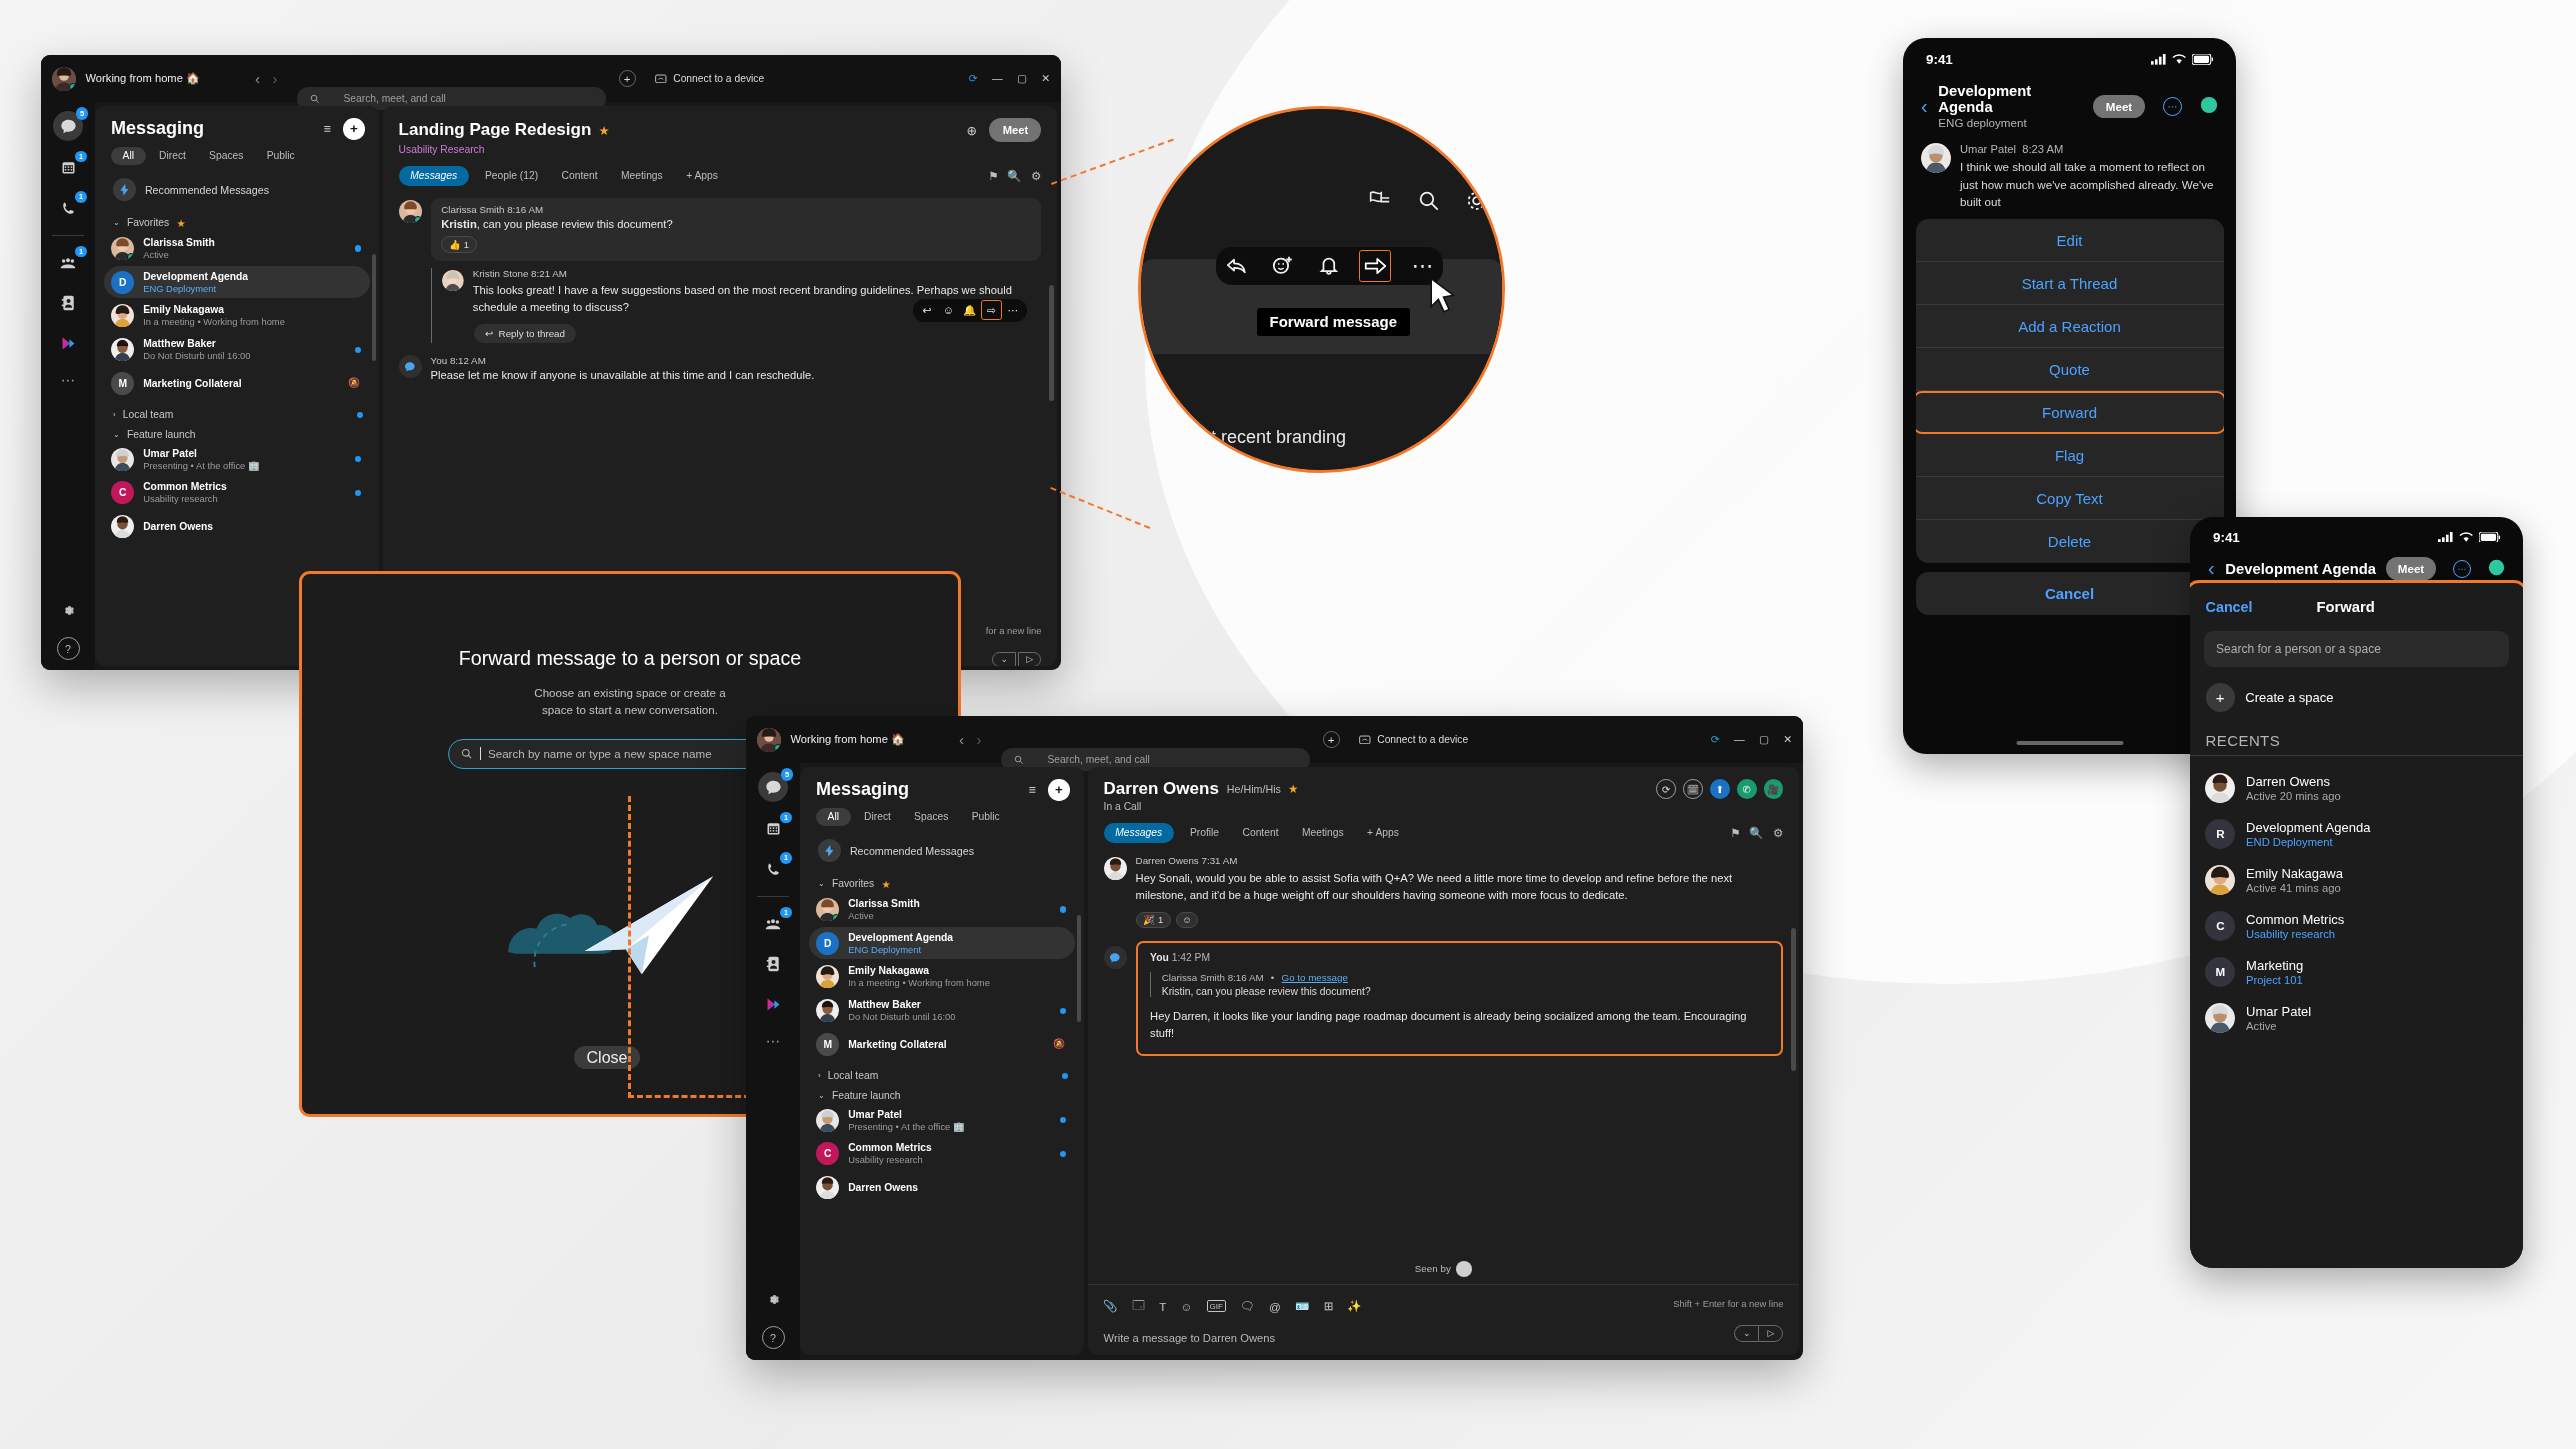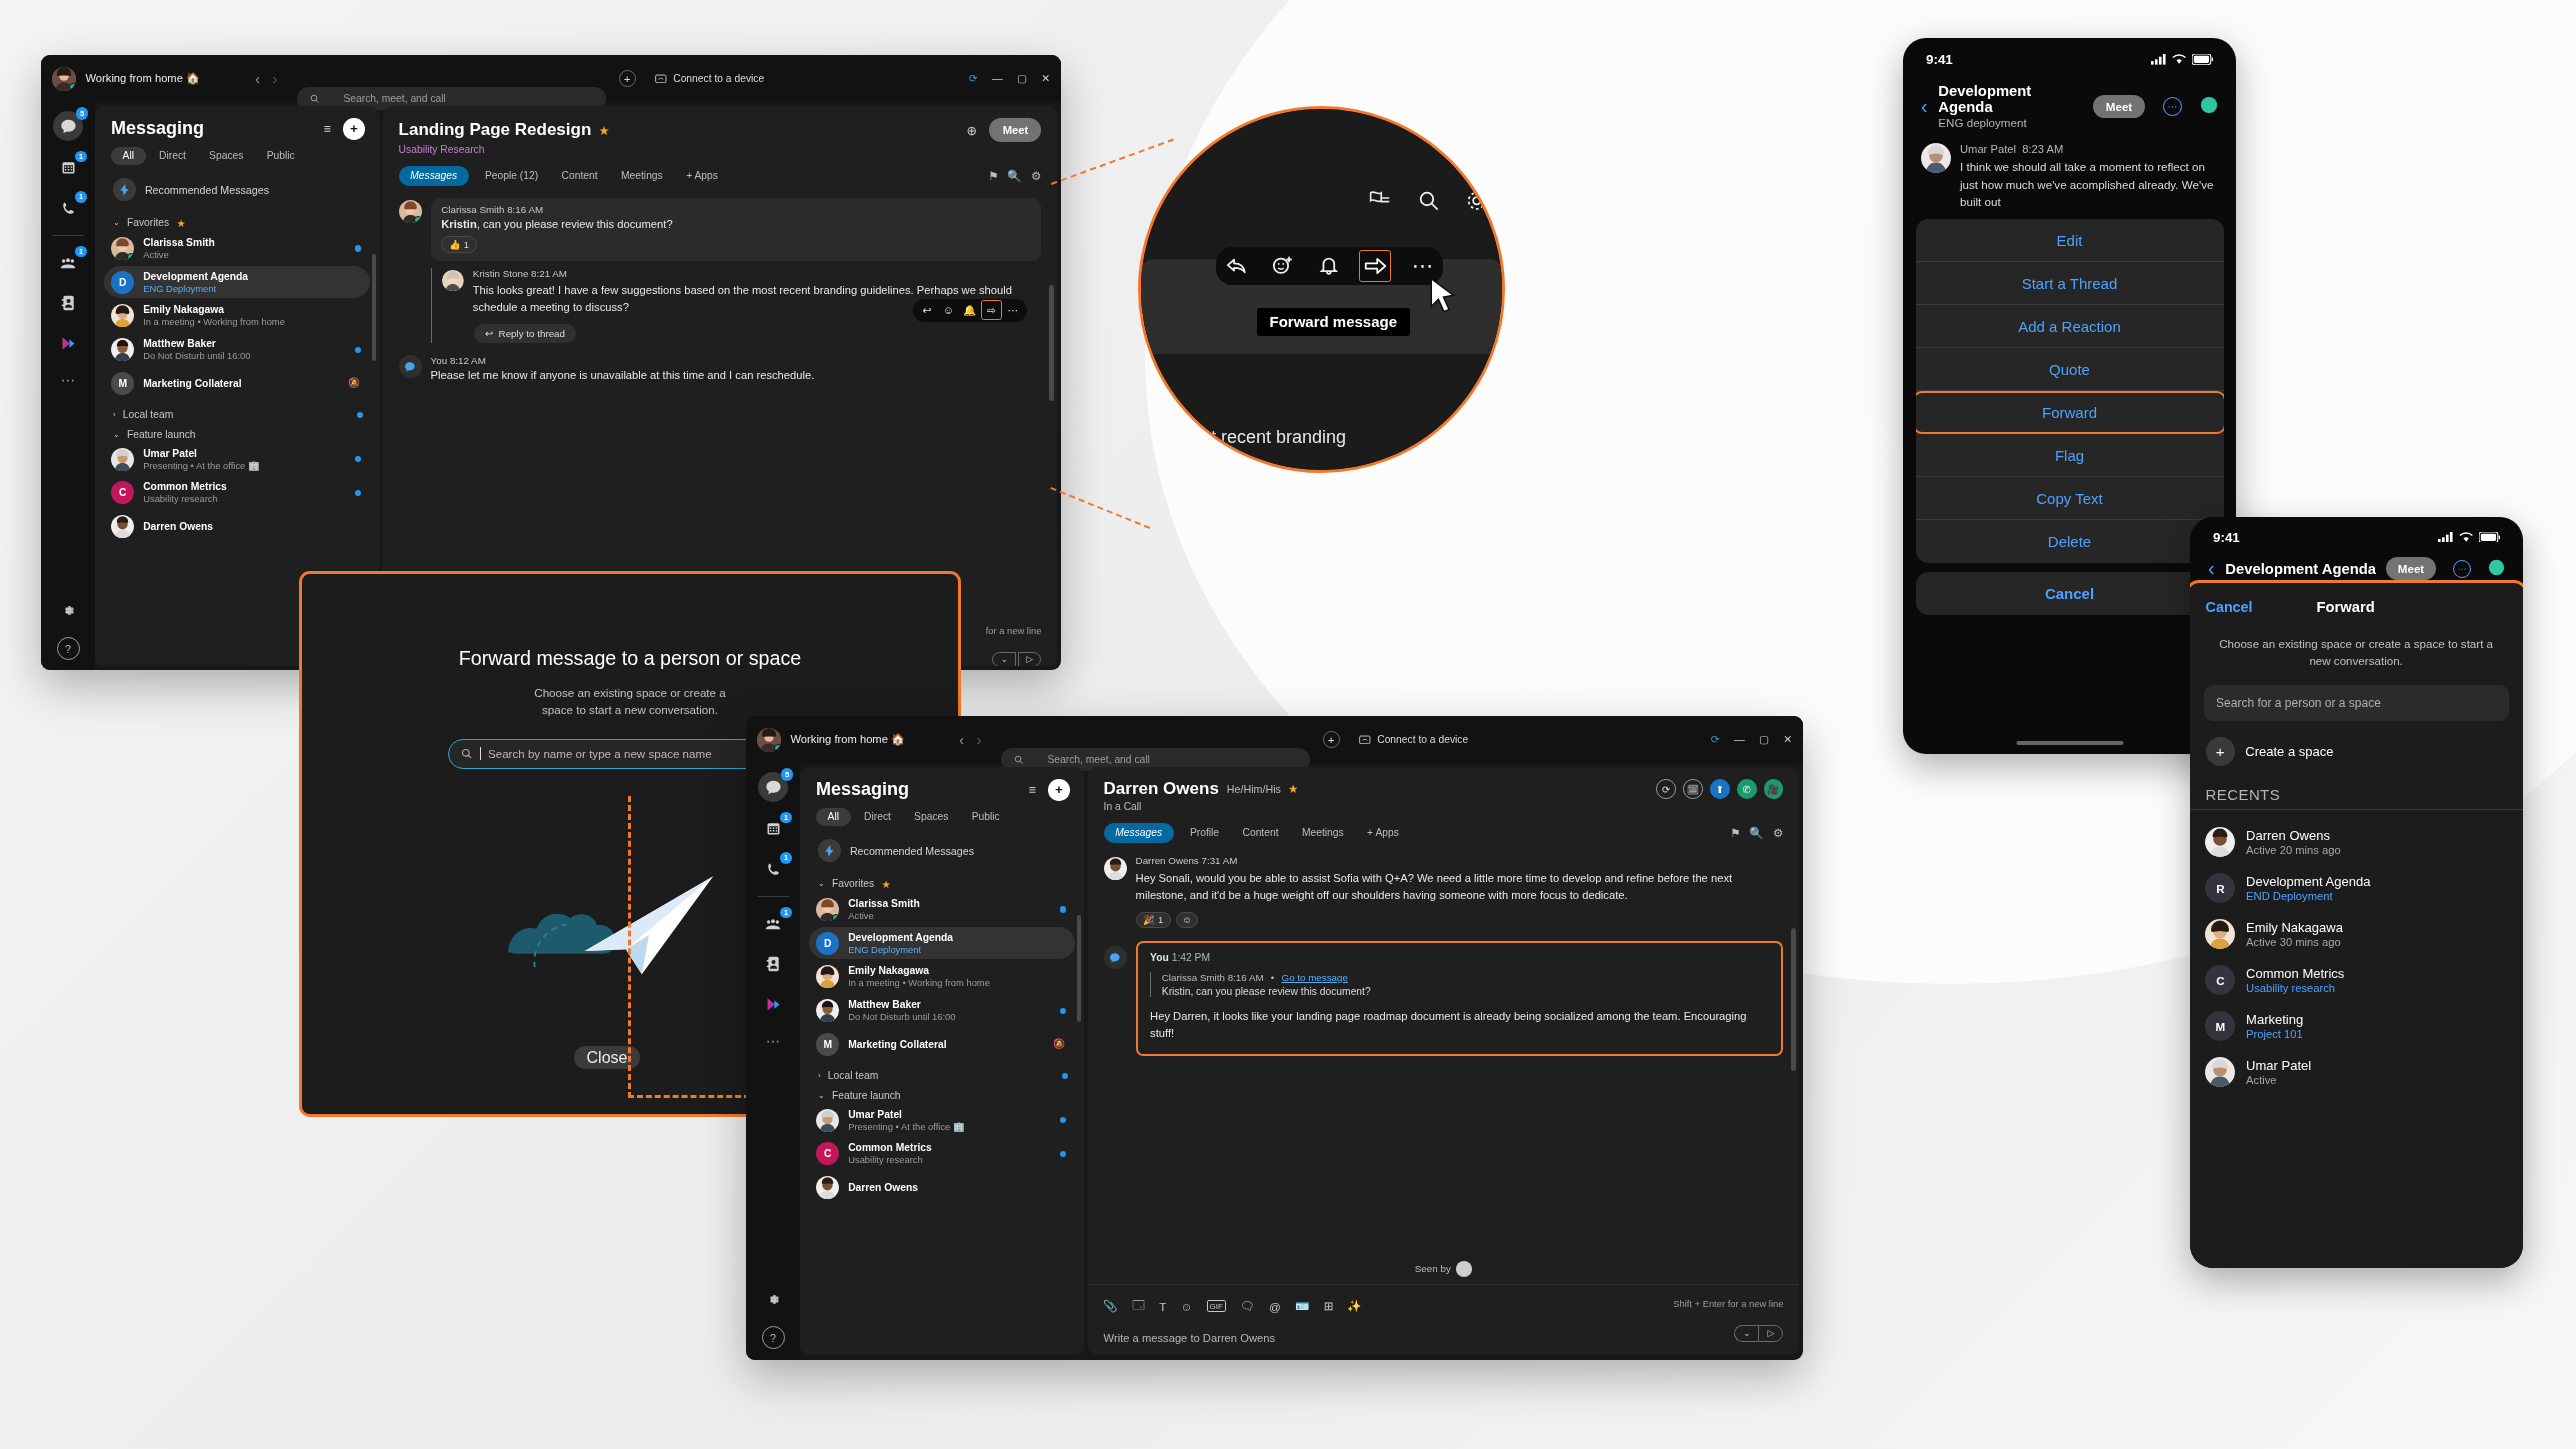--- a/index.html
+++ b/index.html
@@ -996,21 +996,20 @@
           <path d="M10 1a9 9 0 010 18 7 7 0 010-18z" fill="#2ec7a0"></path>
         </svg>
     </span>
   </div>
 
   <div class="fwdsheet" style="left:-5.4px;top:63px;width:343px;height:694px;">
     <div class="fs-top" style="padding:16px 18px 0;">
       <span style="color:#4da2ff;font-size:14.3px;font-weight:700;">Cancel</span>
       <span style="color:#fff;font-size:14.8px;font-weight:700;margin-left:64px;">Forward</span>
     </div>
-    <div style="padding:19.7px 23px 0;color:#c2c2c2;font-size:11.6px;text-align:center;line-height:1.5;">Choose an existing space or create a space to start a new conversation.</div>
     <div class="fs-search" style="margin:16px 16px 0;height:36px;padding:0 12.5px;font-size:12px;">
       <span>Search for a person or a space</span>
     </div>
     <div class="fs-row" style="padding:16px 18px 0;">
       <span style="width:29px;height:29px;border-radius:50%;background:#3a3a3a;display:inline-flex;align-items:center;justify-content:center;color:#fff;font-size:15px;">+</span>
       <span style="color:#fff;font-size:13px;">Create a space</span>
     </div>
     <div style="padding:19.7px 18px 6.3px;color:#b5b5b5;font-size:15px;letter-spacing:0.4px;">RECENTS</div>
     <div class="divline"></div>
     <div id="ph2recents" style="padding:9px 16px 0;">
@@ -1035,21 +1034,21 @@
         </div>
         <div class="fs-row" style="padding: 8px 1.8px;">
           <div class="avatar" style="width:30px;height:30px;flex:none;"><svg viewBox="0 0 40 40">
               <circle cx="20" cy="20" r="20" fill="#efe2d6"></circle>
               <circle cx="20" cy="17" r="9" fill="#e0ab82"></circle>
               <path d="M6 40c2-10 7-14 14-14s12 4 14 14z" fill="#d9a23a"></path>
               <path d="M8 14a12 12 0 0124 0c0 6-5 2-12 2s-12 4-12-2z" fill="#241a16"></path>
             </svg></div>
           <div style="flex:1;">
        <div style="color:#fff;font-size:13px;">Emily Nakagawa</div>
-       <div style="font-size:11.2px;margin-top:0.9px;color:#a8a8a8;">Active 30 mins ago</div>
+       <div style="font-size:11.2px;margin-top:0.9px;color:#a8a8a8;">Active 41 mins ago</div>
      </div>
         </div>
         <div class="fs-row" style="padding: 8px 1.8px;">
           <div class="initav" style="width:30px;height:30px;font-size:11.6px;background:#33343d;flex:none;">C</div>
           <div style="flex:1;">
        <div style="color:#fff;font-size:13px;">Common Metrics</div>
        <div style="font-size:11.2px;margin-top:0.9px;color:#4da2ff;">Usability research</div>
      </div>
         </div>
         <div class="fs-row" style="padding: 8px 1.8px;">

